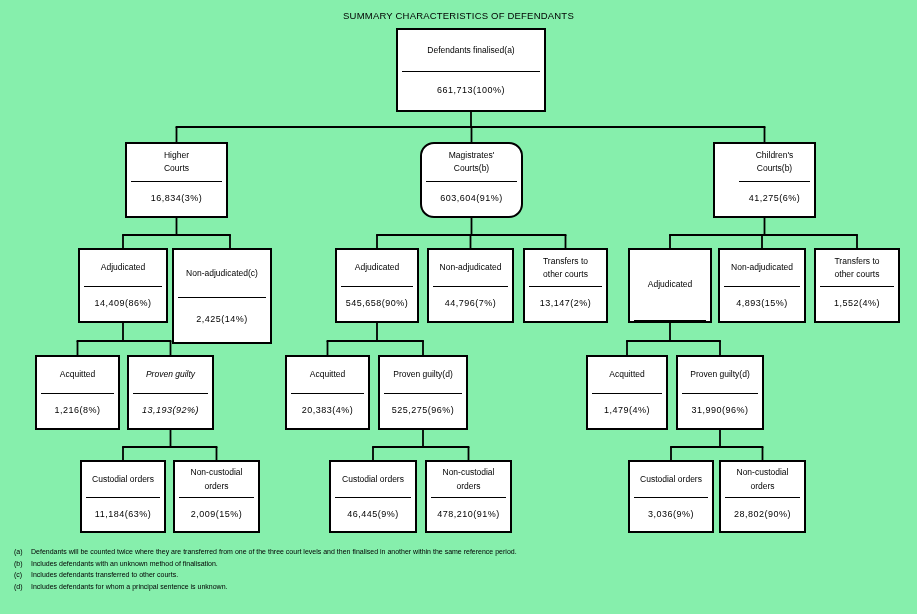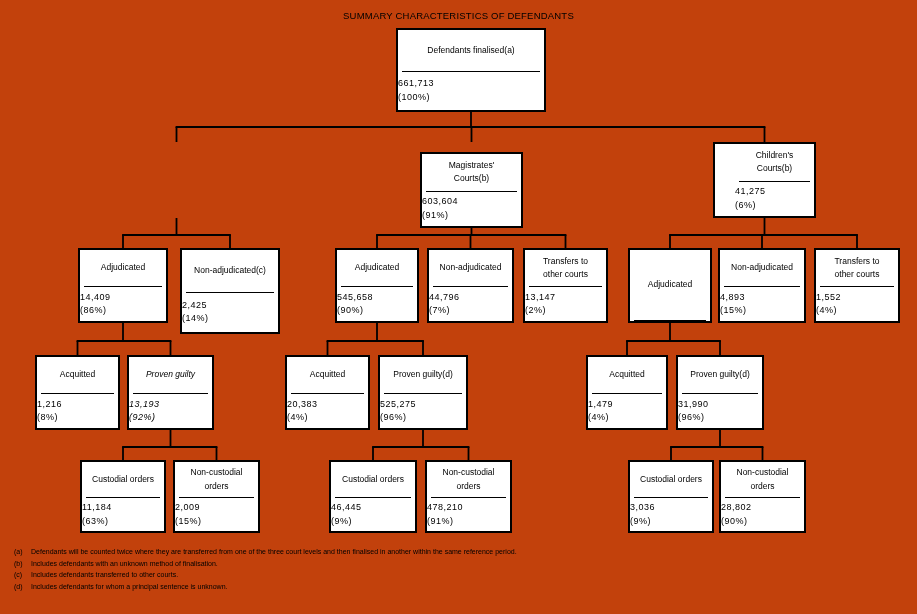--- a/index.html
+++ b/index.html
@@ -1,19 +1,19 @@
 <!DOCTYPE html>
 <html><head>
 <meta charset="utf-8">
 <style>
   html,body{margin:0;padding:0;background:#ffffff;}
   .canvas{
     position:relative;
     width:917px;height:614px;
-    background:#c2410c;
+    background:#86efac;
     font-family:"Liberation Sans","DejaVu Sans",sans-serif;
     color:#000;
     overflow:hidden;
   }
   .diagram-title{
     position:absolute;top:10px;left:0;width:917px;
     text-align:center;
     font-size:9.5px;
     letter-spacing:0.2px;
     color:#000;
@@ -38,21 +38,21 @@
     padding:1px 2px;
   }
   .node-divider{
     height:0;
     border-top:1.4px solid #000;
     margin:0 4px;
   }
   .node-value{
     flex:1;
     display:flex;
-    flex-direction:column;
+    align-items:center;
     justify-content:center;
     font-size:9px;
     line-height:1.5;
     letter-spacing:0.5px;
   }
   .connectors{
     position:absolute;left:0;top:0;
   }
   .connectors line{stroke:#000;stroke-width:1.8;}
   .footnotes{
@@ -128,21 +128,30 @@
 
   <div class="node" style="left:396px;top:28px;width:150px;height:84px;">
     <div class="node-label">Defendants finalised(a)</div>
     <div class="node-divider"></div>
     <div class="node-value">
       <div>661,713</div>
       <div>(100%)</div>
     </div>
   </div>
 
-  <div class="node" style="left:420px;top:152px;width:103px;height:76px;">
+  <div class="node" style="left:125px;top:142px;width:103px;height:76px;">
+    <div class="node-label">Higher
+Courts</div>
+    <div class="node-divider"></div>
+    <div class="node-value">
+      <div>16,834</div>
+      <div>(3%)</div>
+    </div>
+  </div>
+  <div class="node" style="left:420px;top:142px;width:103px;height:76px;border-radius:14px;">
     <div class="node-label">Magistrates'
 Courts(b)</div>
     <div class="node-divider"></div>
     <div class="node-value">
       <div>603,604</div>
       <div>(91%)</div>
     </div>
   </div>
   <div class="node" style="left:713px;top:142px;width:103px;height:76px;padding-left:20px;">
     <div class="node-label">Children's
@@ -155,21 +164,21 @@
   </div>
 
   <div class="node" style="left:78px;top:248px;width:90px;height:75px;">
     <div class="node-label">Adjudicated</div>
     <div class="node-divider"></div>
     <div class="node-value">
       <div>14,409</div>
       <div>(86%)</div>
     </div>
   </div>
-  <div class="node" style="left:180px;top:248px;width:100px;height:86px;">
+  <div class="node" style="left:172px;top:248px;width:100px;height:96px;">
     <div class="node-label">Non-adjudicated(c)</div>
     <div class="node-divider"></div>
     <div class="node-value">
       <div>2,425</div>
       <div>(14%)</div>
     </div>
   </div>
   <div class="node" style="left:335px;top:248px;width:84px;height:75px;">
     <div class="node-label">Adjudicated</div>
     <div class="node-divider"></div>

